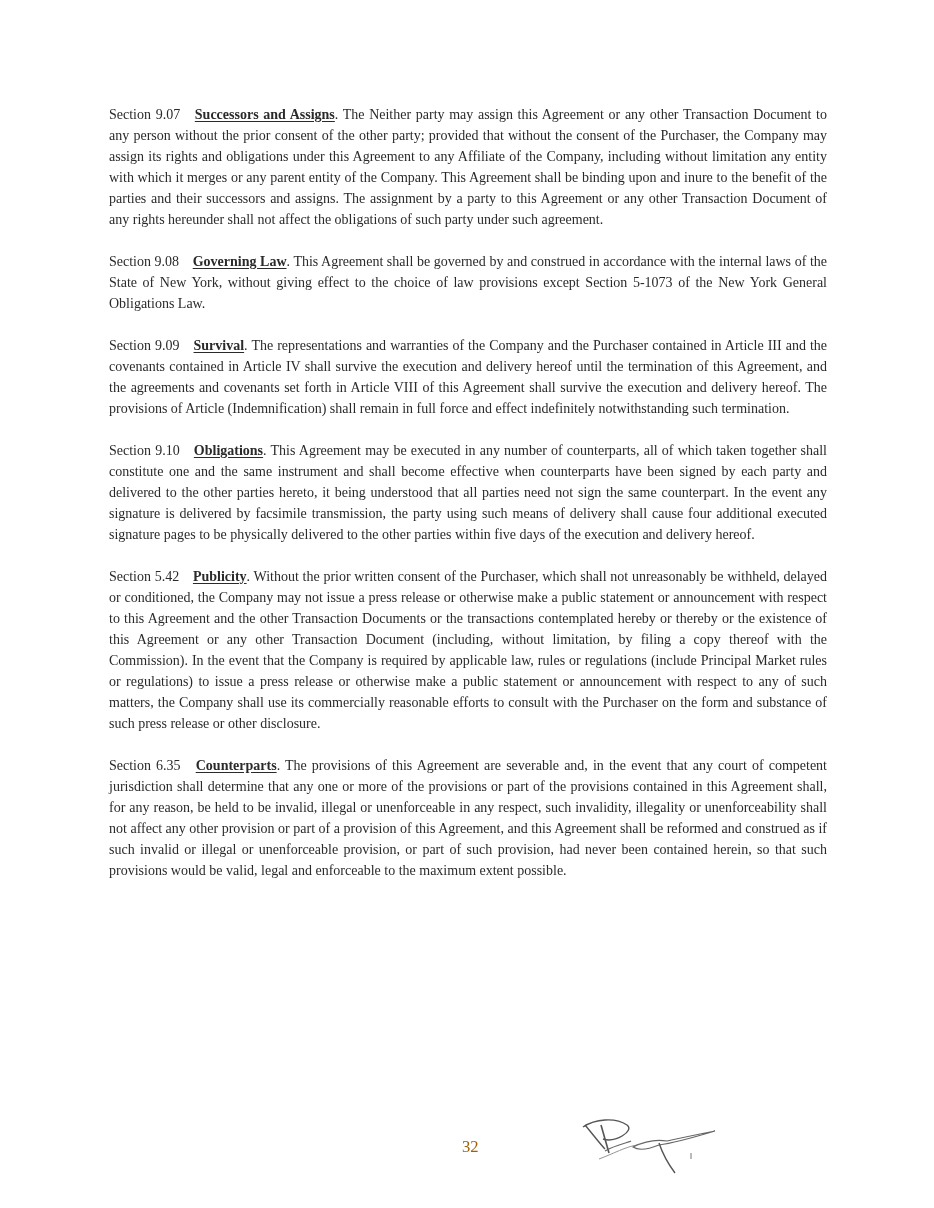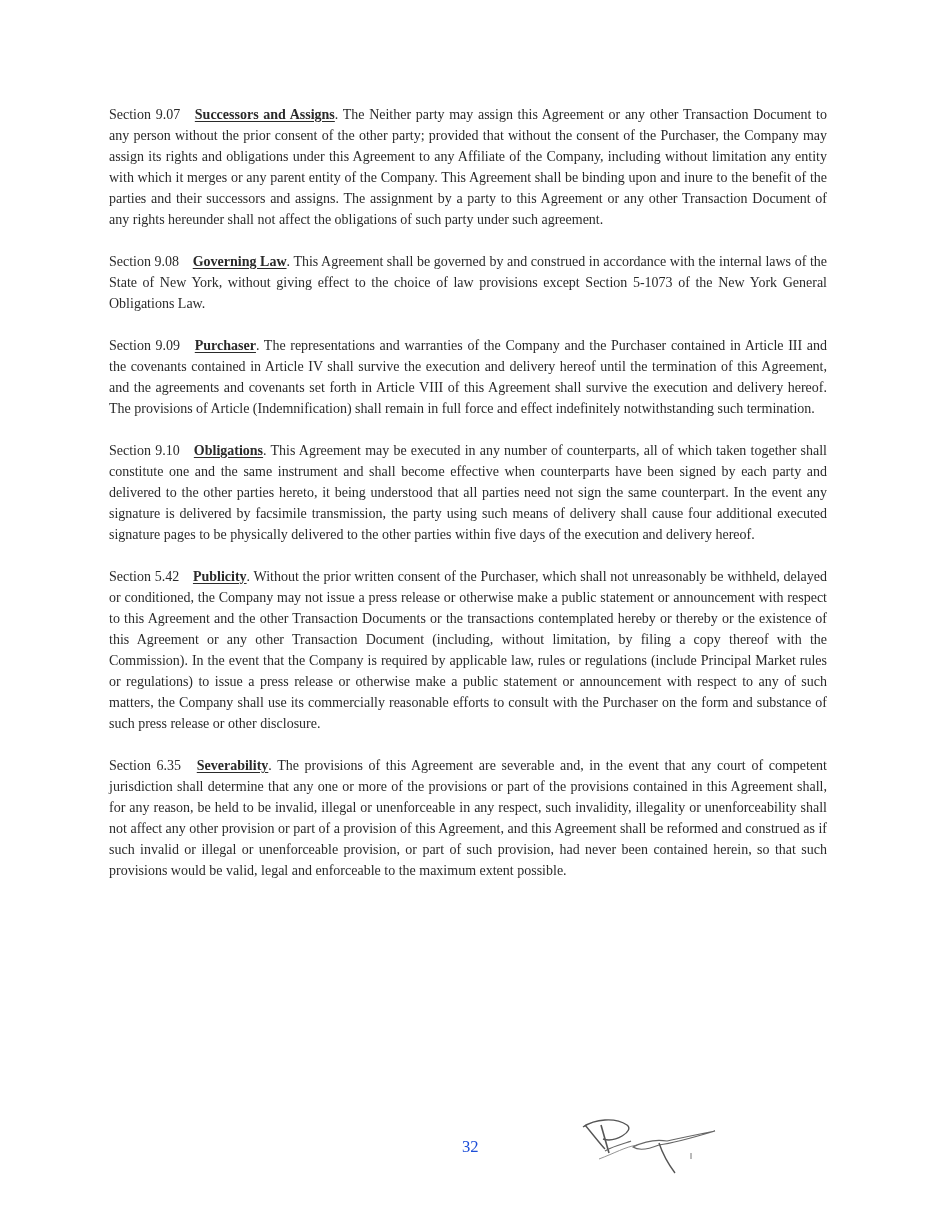--- a/index.html
+++ b/index.html
@@ -7,56 +7,56 @@
   .page {
     position: absolute; left: 109px; top: 104px; width: 718px;
     font-family: "Liberation Serif", serif; font-size: 14px; line-height: 21px;
     color: #2a2a2a;
   }
   .section { margin: 0 0 21px 0; text-align: justify; }
   .sec-num { margin-right: 10px; }
   .sec-title { font-weight: bold; text-decoration: underline; text-underline-offset: 2px; }
   .footer-page {
     position: absolute; left: 462px; top: 1137px;
-    font-family: "Liberation Serif", serif; font-size: 16.6px; color: #1d4ed8;
+    font-family: "Liberation Serif", serif; font-size: 16.6px; color: #a16207;
   }
   .signature { position: absolute; left: 575px; top: 1115px; width: 150px; height: 65px; }
 </style>
 </head>
 <body>
 
 <div class="page">
   <p class="section">
     <span class="sec-num">Section 9.07</span>
     <span class="sec-title">Successors and Assigns</span><span>.</span>
     <span>The Neither party may assign this Agreement or any other Transaction Document to any person without the prior consent of the other party; provided that without the consent of the Purchaser, the Company may assign its rights and obligations under this Agreement to any Affiliate of the Company, including without limitation any entity with which it merges or any parent entity of the Company. This Agreement shall be binding upon and inure to the benefit of the parties and their successors and assigns.  The assignment by a party to this Agreement or any other Transaction Document of any rights hereunder shall not affect the obligations of such party under such agreement.</span>
   </p>
   <p class="section">
     <span class="sec-num">Section 9.08</span>
     <span class="sec-title">Governing Law</span><span>.</span>
     <span>This Agreement shall be governed by and construed in accordance with the internal laws of the State of New York, without giving effect to the choice of law provisions except Section 5-1073 of the New York General Obligations Law.</span>
   </p>
   <p class="section">
     <span class="sec-num">Section 9.09</span>
-    <span class="sec-title">Purchaser</span><span>.</span>
+    <span class="sec-title">Survival</span><span>.</span>
     <span>The representations and warranties of the Company and the Purchaser contained in Article III and the covenants contained in Article IV shall survive the execution and delivery hereof until the termination of this Agreement, and the agreements and covenants set forth in Article VIII of this Agreement shall survive the execution and delivery hereof.  The provisions of Article (Indemnification) shall remain in full force and effect indefinitely notwithstanding such termination.</span>
   </p>
   <p class="section">
     <span class="sec-num">Section 9.10</span>
     <span class="sec-title">Obligations</span><span>.</span>
     <span>This Agreement may be executed in any number of counterparts, all of which taken together shall constitute one and the same instrument and shall become effective when counterparts have been signed by each party and delivered to the other parties hereto, it being understood that all parties need not sign the same counterpart.  In the event any signature is delivered by facsimile transmission, the party using such means of delivery shall cause four additional executed signature pages to be physically delivered to the other parties within five days of the execution and delivery hereof.</span>
   </p>
   <p class="section">
     <span class="sec-num">Section 5.42</span>
     <span class="sec-title">Publicity</span><span>.</span>
     <span>Without the prior written consent of the Purchaser, which shall not unreasonably be withheld, delayed or conditioned, the Company may not issue a press release or otherwise make a public statement or announcement with respect to this Agreement and the other Transaction Documents or the transactions contemplated hereby or thereby or the existence of this Agreement or any other Transaction Document (including, without limitation, by filing a copy thereof with the Commission). In the event that the Company is required by applicable law, rules or regulations (include Principal Market rules or regulations) to issue a press release or otherwise make a public statement or announcement with respect to any of such matters, the Company shall use its commercially reasonable efforts to consult with the Purchaser on the form and substance of such press release or other disclosure.</span>
   </p>
   <p class="section">
     <span class="sec-num">Section 6.35</span>
-    <span class="sec-title">Severability</span><span>.</span>
+    <span class="sec-title">Counterparts</span><span>.</span>
     <span>The provisions of this Agreement are severable and, in the event that any court of competent jurisdiction shall determine that any one or more of the provisions or part of the provisions contained in this Agreement shall, for any reason, be held to be invalid, illegal or unenforceable in any respect, such invalidity, illegality or unenforceability shall not affect any other provision or part of a provision of this Agreement, and this Agreement shall be reformed and construed as if such invalid or illegal or unenforceable provision, or part of such provision, had never been contained herein, so that such provisions would be valid, legal and enforceable to the maximum extent possible.</span>
   </p>
 </div>
 
 <div class="footer-page">32</div>
 
 <svg class="signature" viewBox="0 0 150 65">
   <path d="M8 12 C 20 4, 40 2, 52 10 C 60 16, 40 28, 28 24" fill="none" stroke="#555" stroke-width="1.4"></path>
   <path d="M10 10 C 20 22, 26 30, 30 34" fill="none" stroke="#555" stroke-width="1.4"></path>
   <path d="M26 10 L 34 38" fill="none" stroke="#555" stroke-width="1.6"></path>

